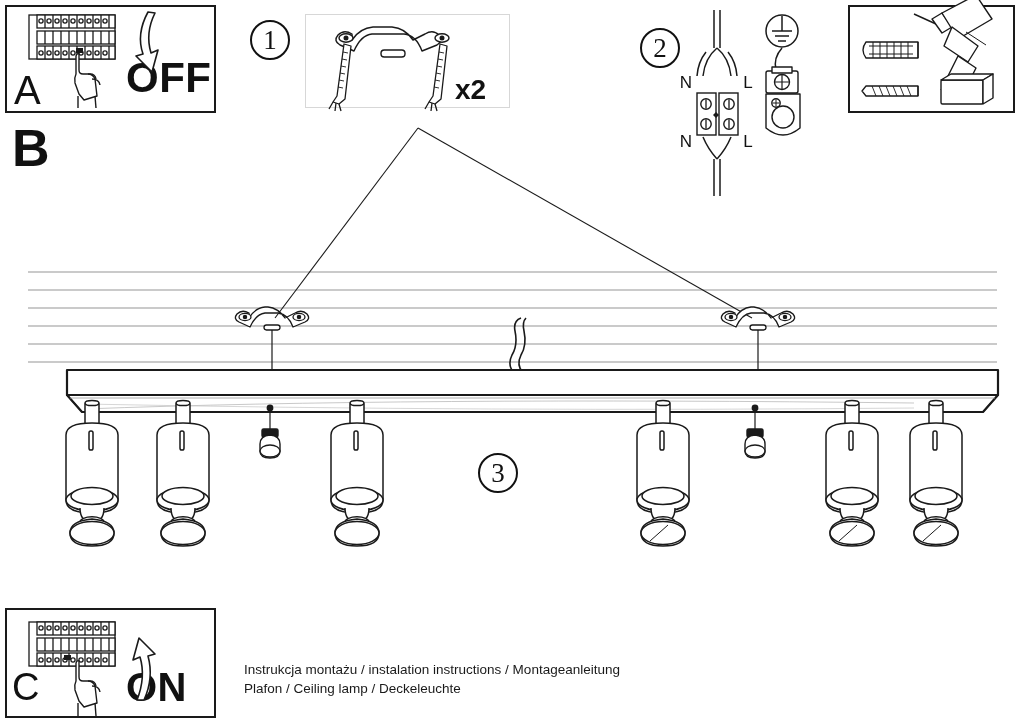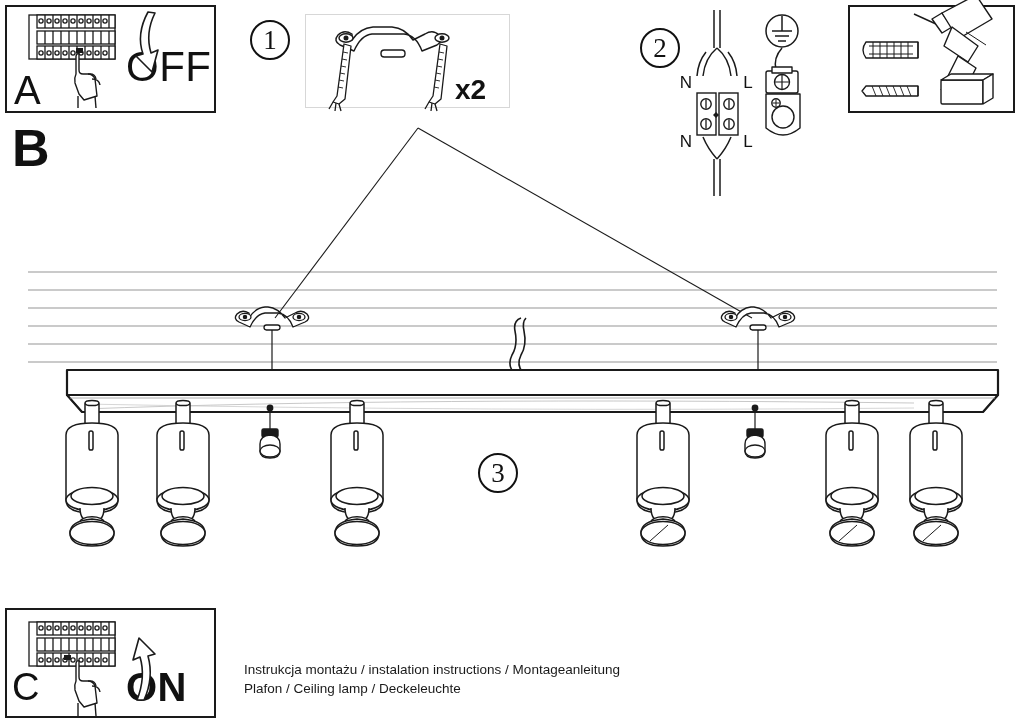--- a/index.html
+++ b/index.html
@@ -5,21 +5,21 @@
   html,body{margin:0;padding:0;background:#fff;}
   body{width:1020px;height:723px;position:relative;overflow:hidden;
        font-family:"Liberation Sans",sans-serif;color:#111;}
   #sheet{position:absolute;inset:0;width:1020px;height:723px;}
   .frame{position:absolute;border:2px solid #1a1a1a;background:#fff;box-sizing:border-box;}
   .frame-thin{position:absolute;border:1px solid #d7d7d7;background:#fff;box-sizing:border-box;}
   .lbl{position:absolute;font-weight:400;line-height:1;white-space:nowrap;}
   .lbl-A{font-size:40px;left:14px;top:70px;}
   .lbl-B{font-size:52px;font-weight:700;left:12px;top:122px;}
   .lbl-C{font-size:38px;left:12px;top:668px;}
-  .lbl-OFF{font-size:42px;font-weight:400;left:126px;top:46px;letter-spacing:.5px;}
+  .lbl-OFF{font-size:42px;font-weight:700;left:126px;top:57px;letter-spacing:.5px;}
   .lbl-ON{font-size:40px;font-weight:700;left:126px;top:667px;letter-spacing:.5px;}
   .lbl-x2{font-size:28px;font-weight:700;left:455px;top:76px;}
   .lbl-x4{font-size:21px;font-weight:400;left:940px;top:72px;}
   .circnum{position:absolute;width:40px;height:40px;border:2.5px solid #111;border-radius:50%;
            display:flex;align-items:center;justify-content:center;font-size:27px;
            font-family:"Liberation Serif",serif;background:#fff;box-sizing:border-box;}
   .caption{position:absolute;left:244px;font-size:13.5px;color:#1a1a1a;white-space:nowrap;}
   .cap1{top:662px;} .cap2{top:681px;}
   svg{position:absolute;left:0;top:0;overflow:visible;}
   .wire-lbl{font-size:17px;font-family:"Liberation Sans",sans-serif;fill:#111;}

